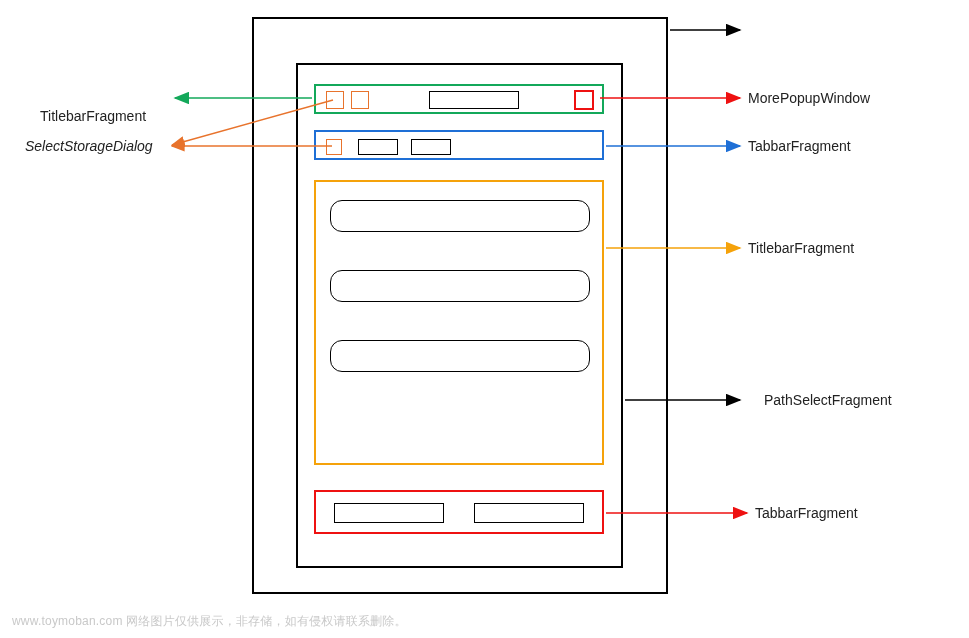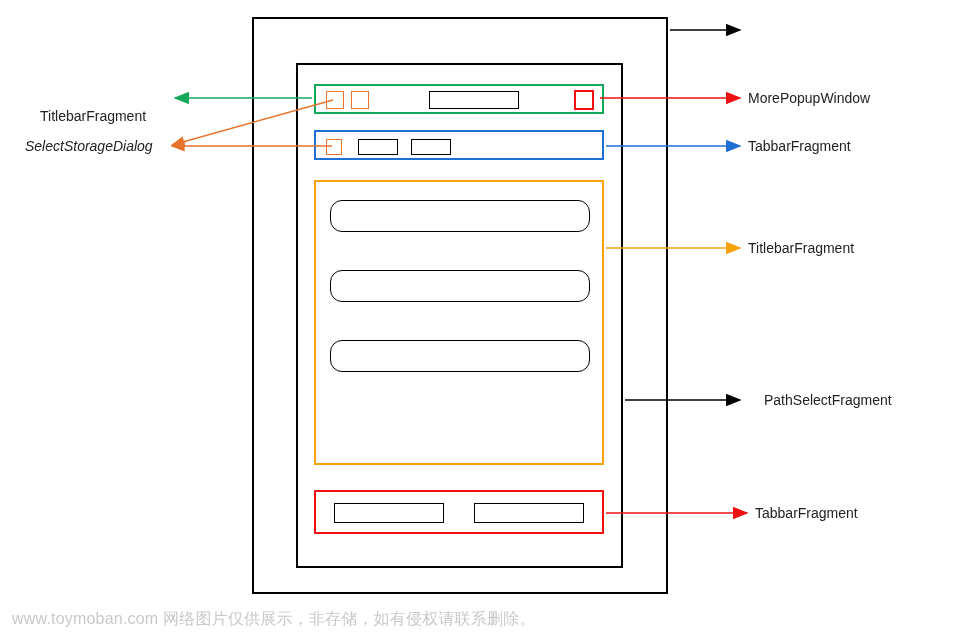--- a/index.html
+++ b/index.html
@@ -75,21 +75,21 @@
     width: 290px; height: 44px;
     border: 2px solid #e11;
   }
   .handle .hb1 { position:absolute; left:18px; top:11px; width:110px; height:20px; border:1.5px solid #000; }
   .handle .hb2 { position:absolute; left:158px; top:11px; width:110px; height:20px; border:1.5px solid #000; }
 
   
   .label { position:absolute; white-space:nowrap; }
   .watermark {
     position:absolute; left:12px; bottom:8px;
-    font-size:16px; color:#c9c9c9; letter-spacing:0.2px;
+    font-size:12px; color:#c9c9c9; letter-spacing:0.2px;
   }
 
   
   svg.arrows { position:absolute; inset:0; width:969px; height:638px; pointer-events:none; }
 </style>
 </head>
 <body>
 
 <div class="stage">
 

